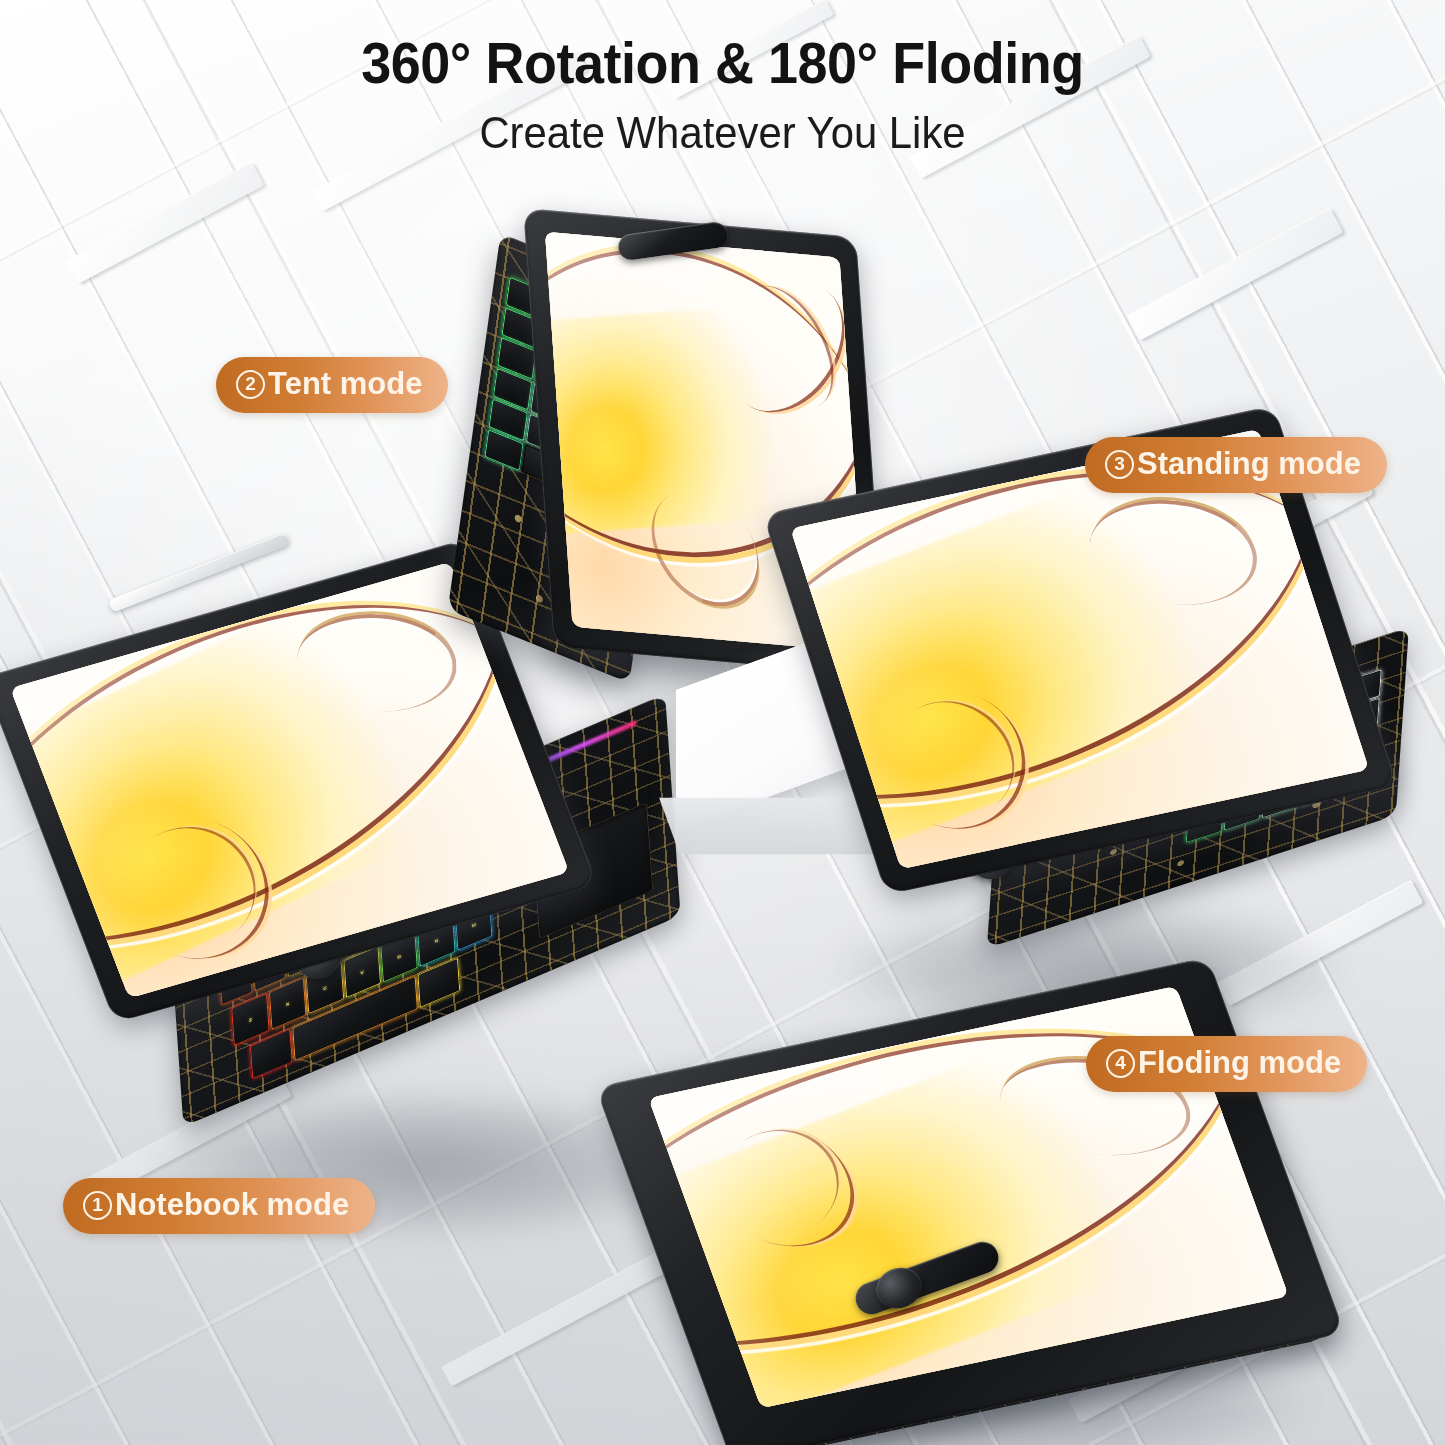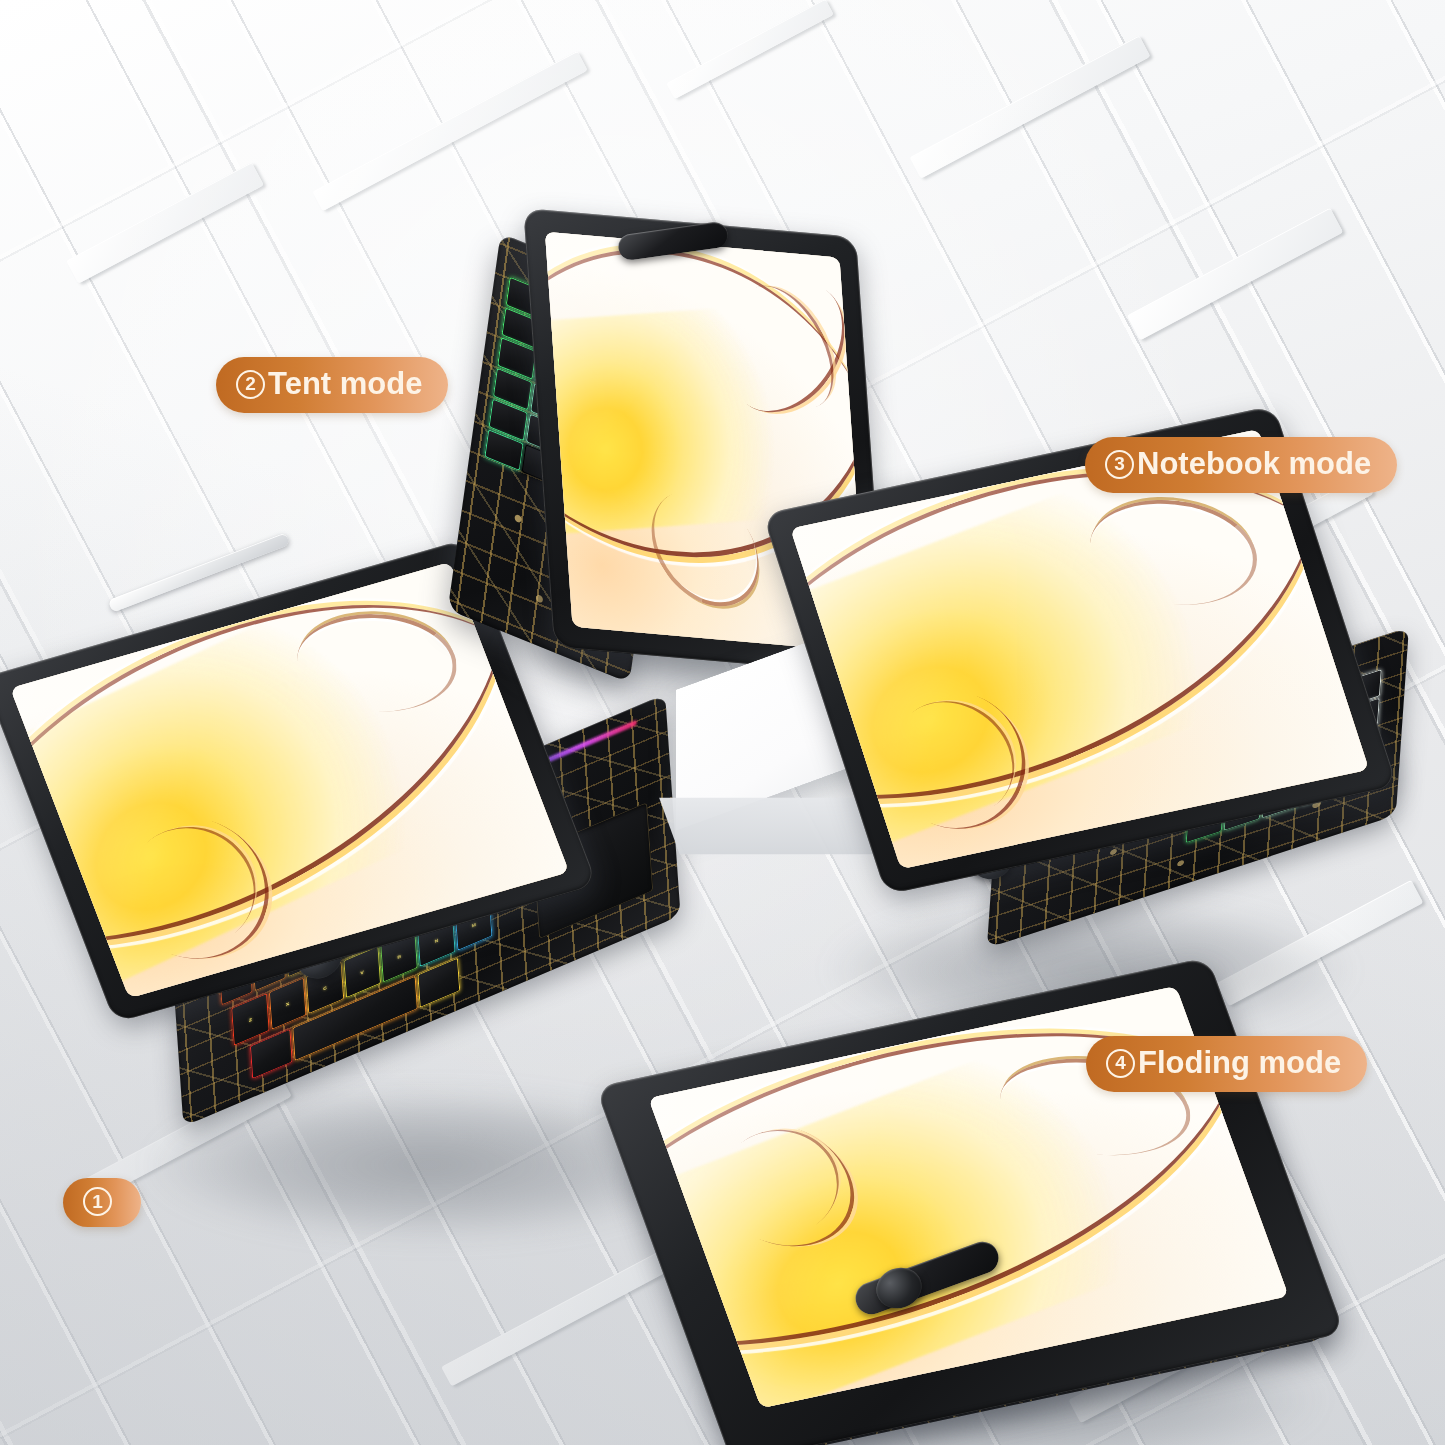--- a/index.html
+++ b/index.html
@@ -580,33 +580,38 @@
         </div>
       </div>
     </div>
 
     <div class="hinge" style="left:852px; top:1262px; width:150px; height:32px;
          transform:rotate(-20deg);"></div>
     <div class="pivot" style="left:876px; top:1268px; width:46px; height:40px;
          transform:rotate(-20deg);"></div>
   </div>
 
+  <div id="header">
+    <div id="title">360° Rotation &amp; 180° Floding</div>
+    <div id="subtitle">Create Whatever You Like</div>
+  </div>
 
   <div class="badge" style="left:63px; top:1178px;">
     <span class="num">1</span>
+    <span>Notebook mode</span>
   </div>
 
   <div class="badge" style="left:216px; top:357px;">
     <span class="num">2</span>
     <span>Tent mode</span>
   </div>
 
   <div class="badge" style="left:1085px; top:437px;">
     <span class="num">3</span>
-    <span>Notebook mode</span>
+    <span>Standing mode</span>
   </div>
 
   <div class="badge" style="left:1086px; top:1036px;">
     <span class="num">4</span>
     <span>Floding mode</span>
   </div>
 
 </div>
 
 </body></html>

